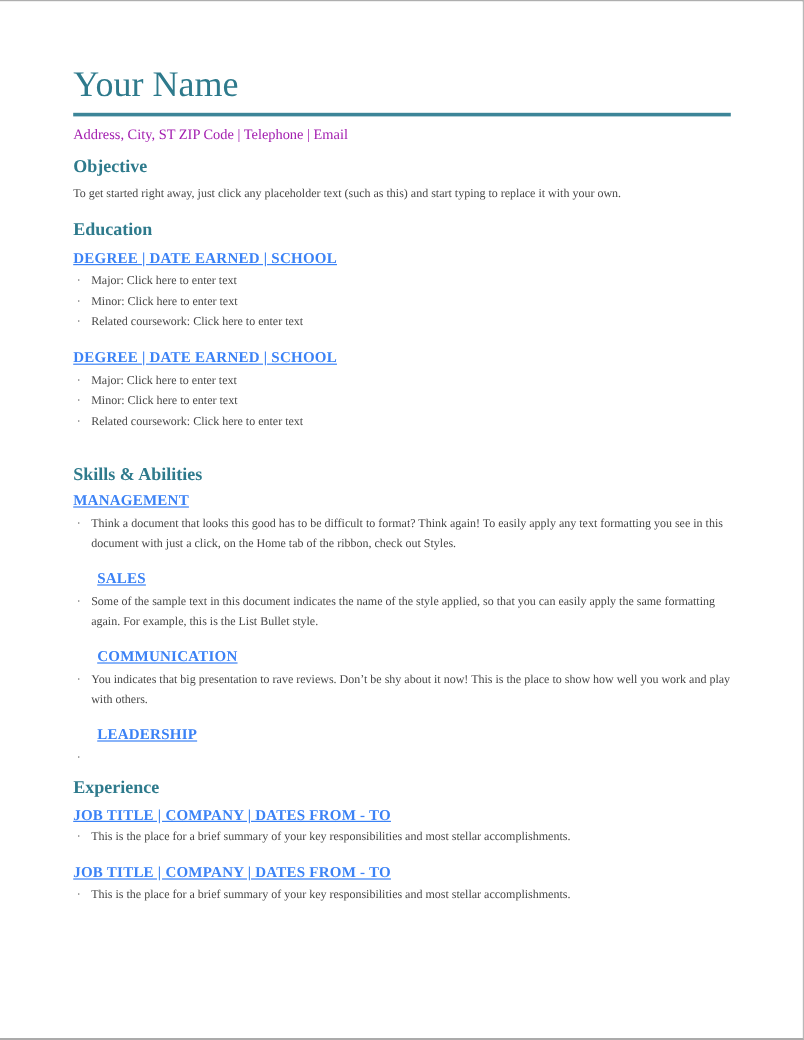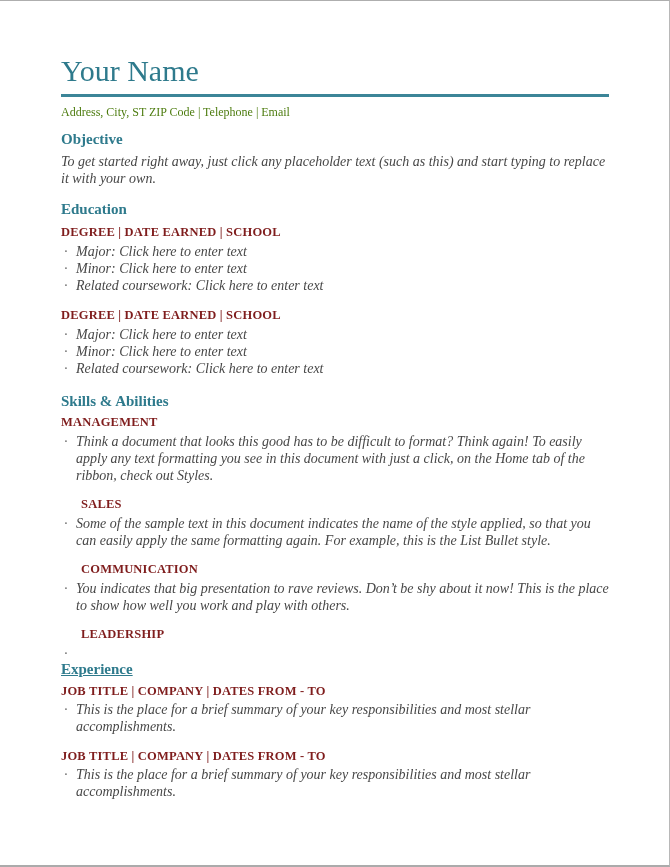--- a/index.html
+++ b/index.html
@@ -27,53 +27,53 @@
     color: #2e7a8c;
   }
   .title-rule {
     height: 3px; width: 548px;
     background: #3c8598;
     margin-top: 5px;
   }
   .contact {
     margin-top: 8px;
     font-size: 12px; line-height: 14px;
-    color: #4d7c0f;
+    color: #a21caf;
   }
 
   h2.section-heading {
     font-size: 15px; line-height: 17px;
     font-weight: 700;
     color: #2e7a8c;
   }
   h3.sub-heading {
     font-size: 12.5px; line-height: 15px;
     font-weight: 700;
-    color: #7f1d1d;
+    color: #3b82f6;
     letter-spacing: 0.2px;
+    text-decoration: underline;
   }
   p.body-text, li {
-    font-size: 14px; line-height: 17px;
+    font-size: 10px; line-height: 17px;
     color: #474747;
-    font-style: italic;
   }
   ul { list-style: none; margin-top: 3px; }
   li { position: relative; padding-left: 15px; }
   .marker {
     position: absolute; left: 3px; top: 0;
     color: #6a6a6a;
   }
 
   .mt5  { margin-top: 5px; }
   .mt6  { margin-top: 6px; }
   .mt7  { margin-top: 7px; }
   .mt13 { margin-top: 13px; margin-left: 20px; }
   .mt14 { margin-top: 14px; }
-  .mt16 { margin-top: 16px; }
-  .mt17 { margin-top: 19px; text-decoration: underline; }
+  .mt16 { margin-top: 28px; }
+  .mt17 { margin-top: 29px; }
   .mt18 { margin-top: 12px; }
   .ul-tight { margin-top: 2px; }
 </style>
 </head>
 <body>
 
 <div class="page">
   <div class="content">
 
     <h1 class="name">Your Name</h1>

